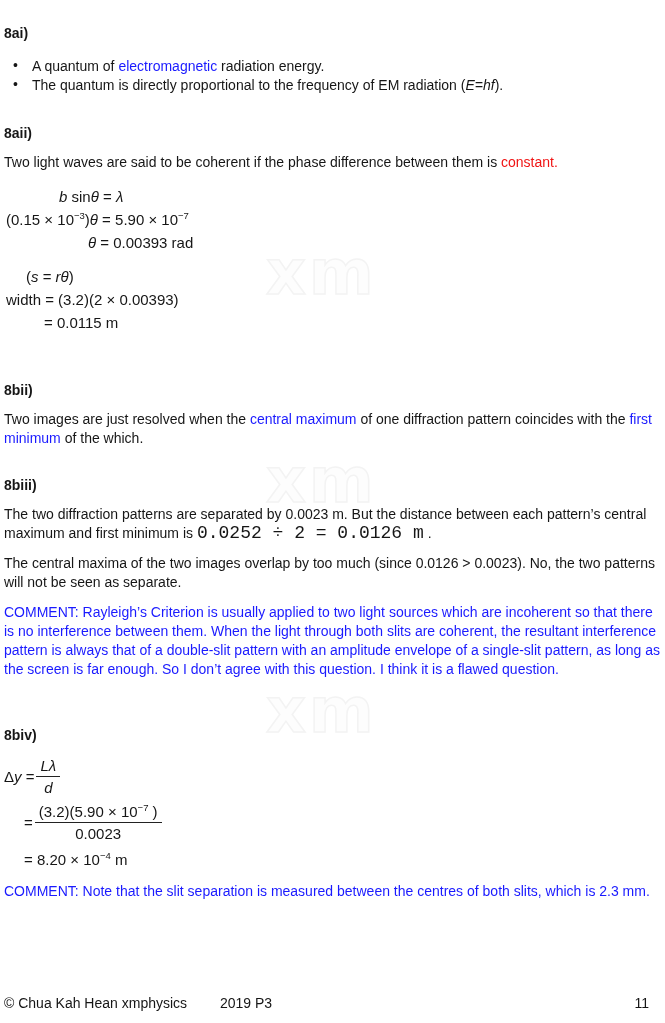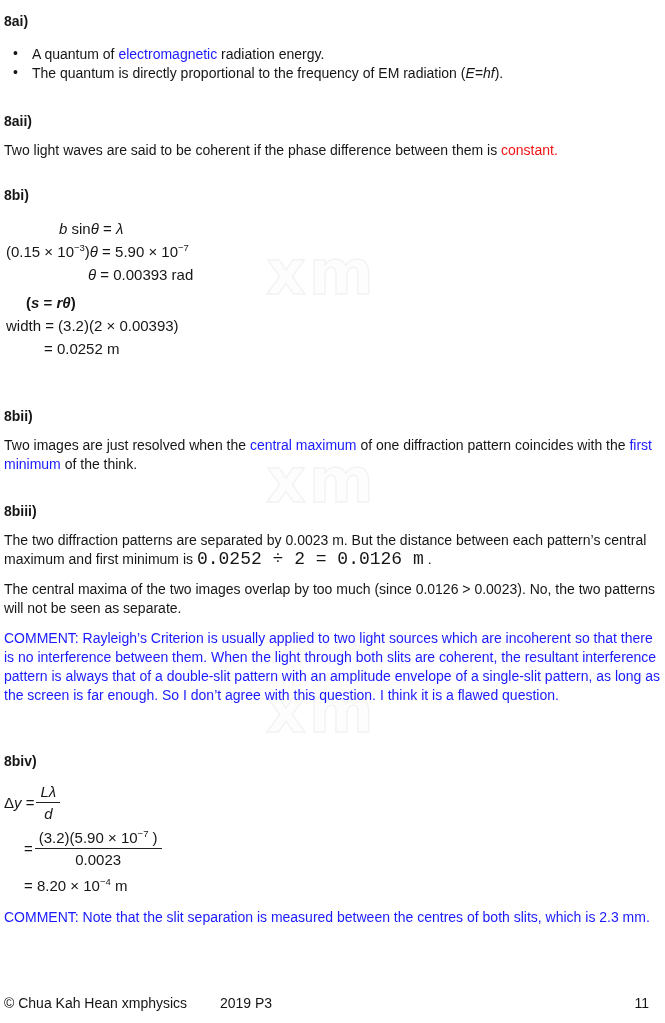--- a/index.html
+++ b/index.html
@@ -29,21 +29,21 @@
     letter-spacing:3px;
     color:#fdfdfd;
     -webkit-text-stroke:1.5px #f3f3f3;
     user-select:none;
     pointer-events:none;
   }
   .wm1{top:242px;}
   .wm2{top:450px;}
   .wm3{top:680px;}
 
-  .content{position:relative;padding:13px 4px 0 4px;}
+  .content{position:relative;padding:25px 4px 0 4px;}
 
   .heading{
     font-size:14px;
     font-weight:bold;
     margin:0;
     line-height:17px;
   }
   p.para{margin:11px 0 0 0;line-height:19px;}
   .blue{color:var(--blue);}
 
@@ -68,21 +68,21 @@
   .mt-p2{margin-top:12px;}
   .mt-comment{margin-top:10px;}
   .mt-comment2{margin-top:17px;}
 
   
   .math{font-size:15px;margin-top:13px;}
   .math .mline{line-height:23px;white-space:pre;}
   .ind-a{padding-left:55px;}
   .ind-b{padding-left:2px;}
   .ind-c{padding-left:84px;}
-  .ind-d{padding-left:22px;margin-top:5px;font-weight:bold;}
+  .ind-d{padding-left:22px;margin-top:11px;}
   .ind-e{padding-left:2px;}
   .ind-f{padding-left:40px;}
 
   
   .math2{font-size:15px;margin-top:12px;}
   .mrow{margin-top:5px;white-space:nowrap;}
   .mrow .lead{display:inline-block;vertical-align:middle;}
   .mrow2 .lead{padding-left:20px;}
   .mrow3{padding-left:20px;line-height:22px;margin-top:6px;}
   .frac{
@@ -123,33 +123,32 @@
         <span><span>A quantum of </span><span class="seg-blue">electromagnetic</span><span> radiation energy.</span></span>
       </li>
       <li>
         <span><span>The quantum is directly proportional to the frequency of EM radiation (</span><span class="seg-italic">E=hf</span><span>).</span></span>
       </li>
     </ul>
 
     <div class="heading mt-8aii">8aii)</div>
     <p class="para"><span>Two light waves are said to be coherent if the phase difference between them is </span><span class="seg-red">constant.</span></p>
 
-    <div class="heading mt-8bi">8bi)</div>
 
     <div class="math">
       <div class="mline ind-a"><span class="seg-var">b</span><span> sin</span><span class="seg-var">θ</span><span> = </span><span class="seg-var">λ</span></div>
       <div class="mline ind-b"><span>(0.15 × 10</span><sup>−3</sup><span>)</span><span class="seg-var">θ</span><span> = 5.90 × 10</span><sup>−7</sup></div>
       <div class="mline ind-c"><span class="seg-var">θ</span><span> = 0.00393 rad</span></div>
       <div class="mline ind-d"><span>(</span><span class="seg-var">s</span><span> = </span><span class="seg-var">r</span><span class="seg-var">θ</span><span>)</span></div>
       <div class="mline ind-e"><span>width = (3.2)(2 × 0.00393)</span></div>
-      <div class="mline ind-f"><span>= 0.0252 m</span></div>
+      <div class="mline ind-f"><span>= 0.0115 m</span></div>
     </div>
 
     <div class="heading mt-8bii">8bii)</div>
-    <p class="para"><span>Two images are just resolved when the </span><span class="seg-blue">central maximum</span><span> of one diffraction pattern coincides with the </span><span class="seg-blue">first minimum</span><span> of the think.</span></p>
+    <p class="para"><span>Two images are just resolved when the </span><span class="seg-blue">central maximum</span><span> of one diffraction pattern coincides with the </span><span class="seg-blue">first minimum</span><span> of the which.</span></p>
 
     <div class="heading mt-8biii">8biii)</div>
     <p class="para"><span>The two diffraction patterns are separated by 0.0023 m. But the distance between each pattern’s central maximum and first minimum is </span><span class="seg-imath">0.0252 ÷ 2 = 0.0126 m</span><span> .</span></p>
     <p class="para mt-p2"><span>The central maxima of the two images overlap by too much (since 0.0126 &gt; 0.0023). No, the two patterns will not be seen as separate.</span></p>
     <p class="para blue mt-comment">COMMENT: Rayleigh’s Criterion is usually applied to two light sources which are incoherent so that there is no interference between them. When the light through both slits are coherent, the resultant interference pattern is always that of a double-slit pattern with an amplitude envelope of a single-slit pattern, as long as the screen is far enough. So I don’t agree with this question. I think it is a flawed question.</p>
 
     <div class="heading mt-8biv">8biv)</div>
 
     <div class="math2">
       <div class="mrow mrow1">

